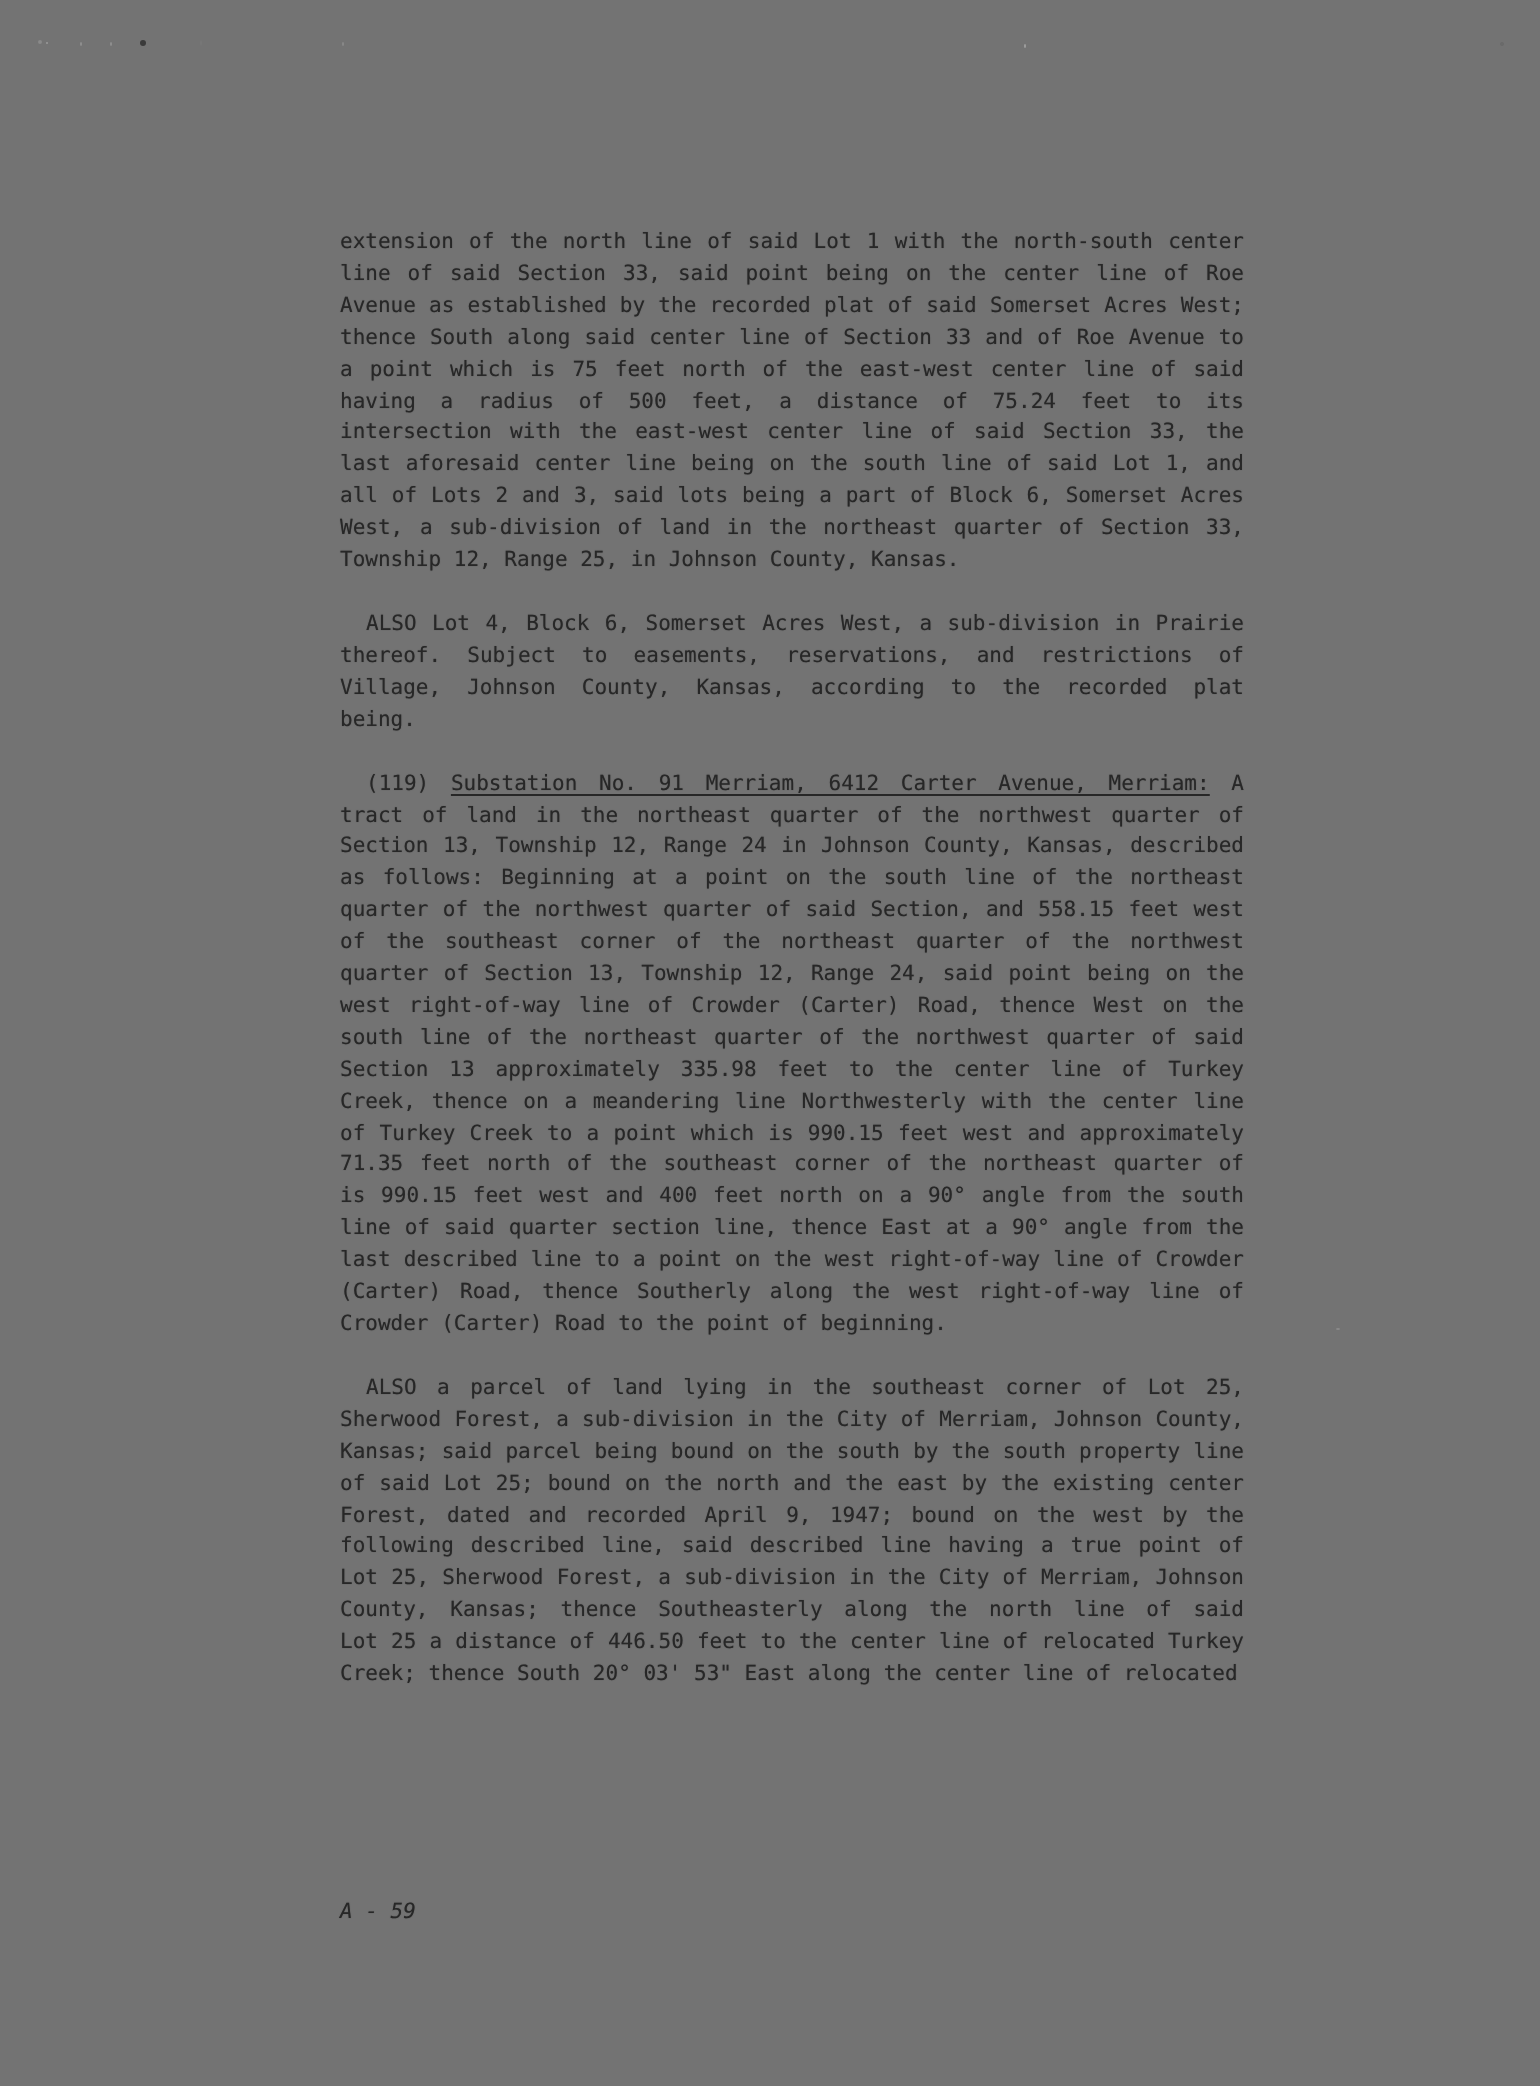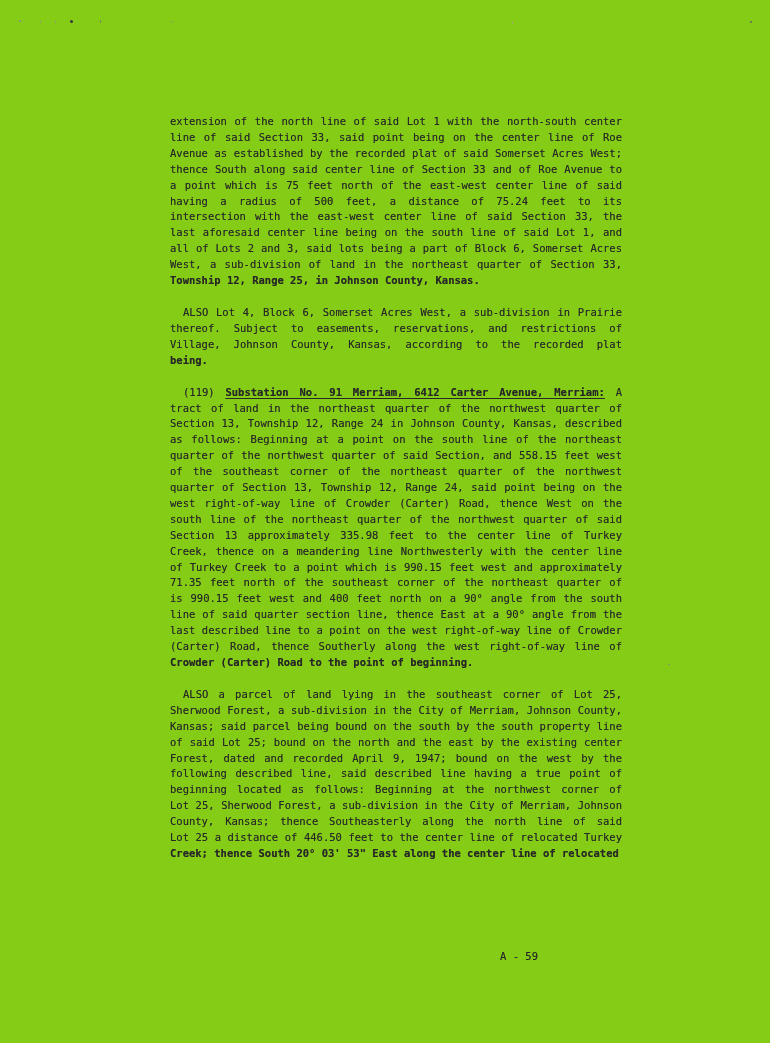--- a/index.html
+++ b/index.html
@@ -1,52 +1,53 @@
 <!DOCTYPE html>
 <html><head>
 <meta charset="utf-8">
 <style>
   html, body { margin: 0; padding: 0; background: #ffffff; }
   .page {
     position: relative;
     width: 770px;
     height: 1043px;
-    background: #84cc16;
+    background: #737373;
     overflow: hidden;
     font-family: "DejaVu Sans Mono", "Liberation Mono", monospace;
   }
   .doc-body {
     position: absolute;
     left: 170px;
     top: 114px;
     width: 452px;
   }
   .para { margin: 0 0 16px 0; }
   .line {
     font-size: 10.5px;
     line-height: 15.9px;
     color: #272727;
     text-align: justify;
     text-align-last: justify;
     text-shadow: 0 0 0.5px rgba(45,45,45,0.55);
     white-space: normal;
   }
-  .line.last { text-align-last: left; font-weight: bold; }
+  .line.last { text-align-last: left; }
   .para.indent .line:first-child { text-indent: 13px; }
-  .u { text-decoration: underline; text-underline-offset: 2px; font-weight: bold; }
+  .u { text-decoration: underline; text-underline-offset: 2px; }
   .footer {
     position: absolute;
     top: 949px;
     left: 170px;
     width: 368px;
-    text-align: right;
+    text-align: left;
     font-size: 10.5px;
     line-height: 15px;
     color: #272727;
     text-shadow: 0 0 0.5px rgba(45,45,45,0.55);
+    font-style: italic;
   }
   .speck { position: absolute; border-radius: 50%; }
 </style>
 </head>
 <body>
 
 <div class="page">
 
   <span class="speck" style="left:19px;top:20px;width:2px;height:2px;background:#8a8a8a;"></span>
   <span class="speck" style="left:23px;top:21px;width:1px;height:1px;background:#9a9a9a;"></span>
@@ -99,21 +100,20 @@
         <div class="line">(Carter) Road, thence Southerly along the west right-of-way line of</div>
         <div class="line last">Crowder (Carter) Road to the point of beginning.</div>
       </div>
       <div class="para indent">
         <div class="line">ALSO a parcel of land lying in the southeast corner of Lot 25,</div>
         <div class="line">Sherwood Forest, a sub-division in the City of Merriam, Johnson County,</div>
         <div class="line">Kansas; said parcel being bound on the south by the south property line</div>
         <div class="line">of said Lot 25; bound on the north and the east by the existing center</div>
         <div class="line">Forest, dated and recorded April 9, 1947; bound on the west by the</div>
         <div class="line">following described line, said described line having a true point of</div>
-        <div class="line">beginning located as follows:  Beginning at the northwest corner of</div>
         <div class="line">Lot 25, Sherwood Forest, a sub-division in the City of Merriam, Johnson</div>
         <div class="line">County, Kansas; thence Southeasterly along the north line of said</div>
         <div class="line">Lot 25 a distance of 446.50 feet to the center line of relocated Turkey</div>
         <div class="line last">Creek; thence South 20° 03' 53" East along the center line of relocated</div>
       </div>
     </div>
 
   <div class="footer">A - 59</div>
 
 </div>

